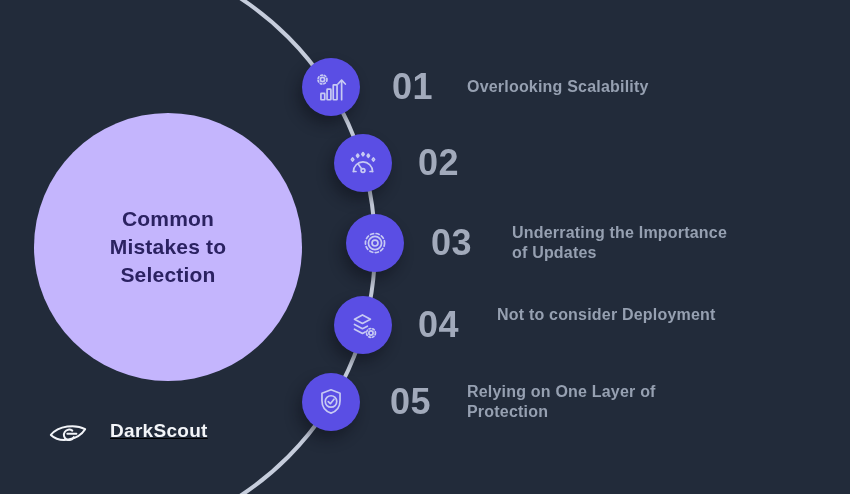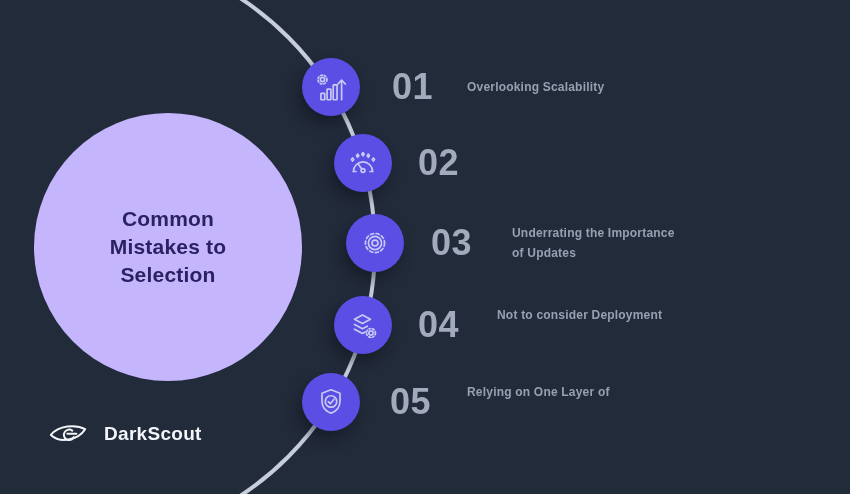--- a/index.html
+++ b/index.html
@@ -23,25 +23,25 @@
     background:#5A4EE4;display:flex;align-items:center;justify-content:center;
     box-shadow:-4px 8px 14px rgba(10,14,22,.45);
   }
   .icon-circle svg{stroke:#C7CAF3;fill:none;stroke-width:1.6;
     stroke-linecap:round;stroke-linejoin:round;}
   .step-number{
     position:absolute;color:#A2AABB;font-size:36px;line-height:36px;
     font-weight:700;letter-spacing:.5px;
   }
   .step-text{
-    position:absolute;color:#96A0B1;font-size:12px;line-height:20px;
+    position:absolute;color:#96A0B1;font-size:16px;line-height:20px;
     font-weight:700;white-space:nowrap;letter-spacing:.2px;
   }
   .logo{
-    position:absolute;left:48px;top:420px;display:flex;align-items:center;gap:16px;
+    position:absolute;left:48px;top:420px;display:flex;gap:22px;text-decoration:underline;
   }
   .logo svg{stroke:#F2F4F8;fill:none;stroke-width:2.1;
     stroke-linecap:round;stroke-linejoin:round;}
   .logo-text{color:#F3F5F8;font-size:19px;font-weight:700;letter-spacing:.3px;}
 </style>
 </head>
 <body>
 
 <div class="canvas">
 
@@ -118,20 +118,21 @@
   <div class="icon-circle" style="left:302px;top:373px">
     <svg width="34" height="34" viewBox="0 0 32 32">
       <path d="M16 4.5l8.5 3.2v7.2c0 5.9-3.6 10-8.5 11.6-4.9-1.6-8.5-5.7-8.5-11.6V7.7z"></path>
       <circle cx="16" cy="15.5" r="5.4"></circle>
       <path d="M13.4 15.6l2 2 3.4-4.2"></path>
     </svg>
   </div>
   <div class="step-number" style="left:390px;top:384px">05</div>
   <div class="step-text" style="left:467px;top:382px">
     <div>Relying on One Layer of</div>
+    <div>Protection</div>
   </div>
 
   <div class="logo">
     <svg width="40" height="28" viewBox="0 0 42 28">
       <path d="M3 15 C 11 5, 29 3.5, 39 9 C 31 21.5, 12 23.5, 3 15 Z"></path>
       <path d="M25.5 10.5a5.5 5.5 0 1 0 1.6 6.8"></path>
       <path d="M20.3 13.8h9.5"></path>
     </svg>
     <span class="logo-text">DarkScout</span>
   </div>

